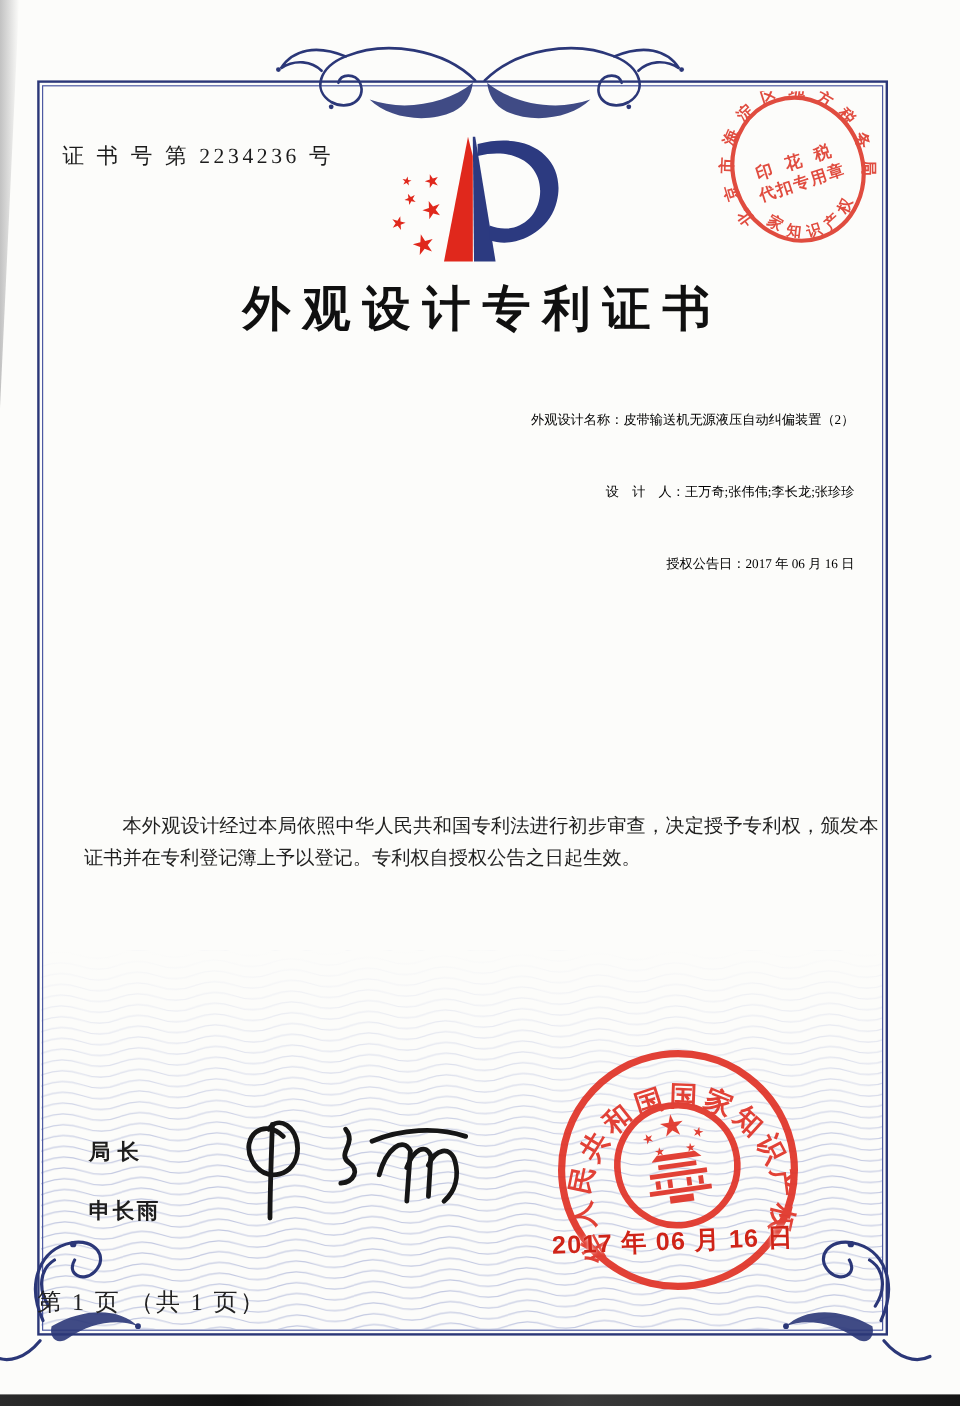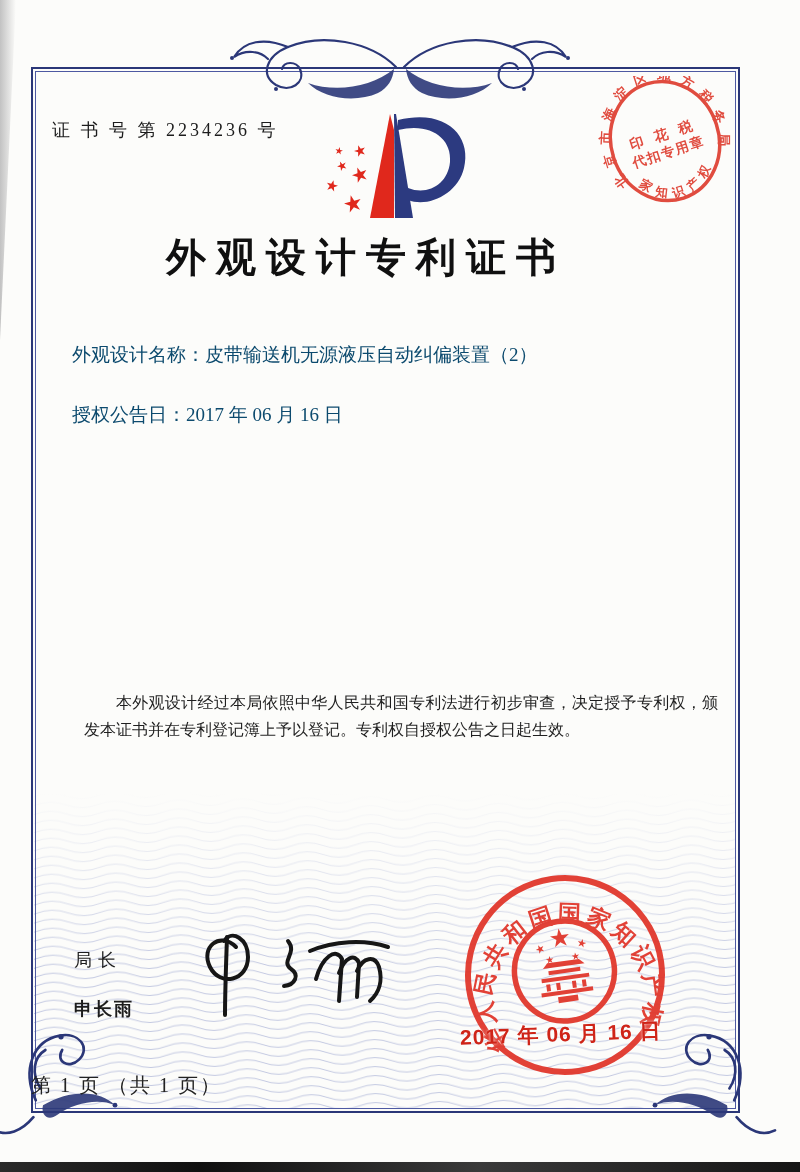--- a/index.html
+++ b/index.html
@@ -14,30 +14,30 @@
     clip-path:polygon(0 0,100% 0,0 100%);}
   .scan-strip{position:absolute;left:0;bottom:0;width:100%;height:10px;
     background:linear-gradient(to right,#2b2b2b,#101010 25%,#3a3a3a 60%,#151515);}
   
   .frame{position:absolute;left:31px;top:67px;width:705px;height:1042px;
     border:2.5px solid #2b3778;}
   .frame-inner{position:absolute;inset:2px;border:1.3px solid #4d59a2;}
   
   .cert-no{position:absolute;left:52px;top:118px;font-size:18px;letter-spacing:3px;color:#1c1c1c;}
   .title{position:absolute;left:0;top:230px;width:732px;text-align:center;
-    font-size:40px;font-weight:700;letter-spacing:10px;color:#101010;}
+    font-size:40px;font-weight:700;letter-spacing:10px;color:#101010;padding-left:36px;}
   .fields{position:absolute;left:72px;top:342px;width:640px;}
-  .f-row{height:60px;font-size:19px;color:#0c4a6e;}
+  .f-row{height:60px;font-size:11px;color:#000000;text-align:right;}
   .f-label{white-space:pre;}
   .f-value{white-space:pre;}
   .paras{position:absolute;left:70px;top:676px;width:662px;font-size:16px;
     line-height:26.5px;color:#1f1f1f;text-align:justify;}
-  .paras p{margin:14px;text-indent:2em;}
+  .paras p{margin:0;text-indent:2em;}
   .signer{position:absolute;left:74px;top:948px;color:#1d1d1d;}
-  .signer .s-title{font-size:18px;letter-spacing:6px;font-weight:400;}
+  .signer .s-title{font-size:18px;letter-spacing:6px;font-weight:700;}
   .signer .s-name{font-size:18px;letter-spacing:2px;font-weight:600;margin-top:25px;}
   .footer{position:absolute;left:31px;top:1072px;width:705px;text-align:left;
     font-size:20px;letter-spacing:2px;color:#222;}
   
   .svg-abs{position:absolute;pointer-events:none;}
   .seal-date{position:absolute;left:460px;top:1020px;width:220px;
     font-family:"Liberation Sans","DejaVu Sans",sans-serif;
     font-size:21px;font-weight:700;color:#cf2418;letter-spacing:1px;
     transform:rotate(-2deg);text-shadow:0 0 3px rgba(255,255,255,.85);}
   .waves-wrap{position:absolute;left:34px;top:792px;width:702px;height:316px;overflow:hidden;}
@@ -145,20 +145,23 @@
   </g>
 </svg>
 
 <div class="cert-no">证 书 号 第 2234236 号</div>
 
 <div class="title">外观设计专利证书</div>
 
 <div class="fields">
   <div class="f-row">
     <span class="f-label">外观设计名称：</span><span class="f-value">皮带输送机无源液压自动纠偏装置（2）</span>
+  </div>
+  <div class="f-row">
+    <span class="f-label">设  计  人：</span><span class="f-value">王万奇;张伟伟;李长龙;张珍珍</span>
   </div>
   <div class="f-row">
     <span class="f-label">授权公告日：</span><span class="f-value">2017 年 06 月 16 日</span>
   </div>
 </div>
 
 <div class="paras">
   <p>本外观设计经过本局依照中华人民共和国专利法进行初步审查，决定授予专利权，颁发本证书并在专利登记簿上予以登记。专利权自授权公告之日起生效。</p>
 </div>
 

